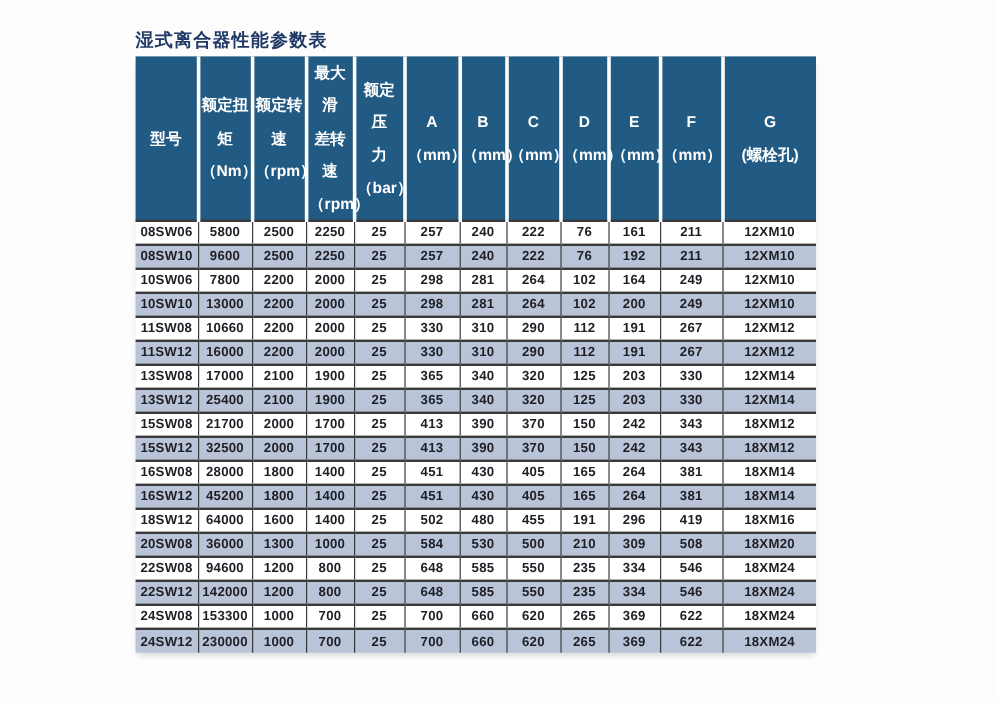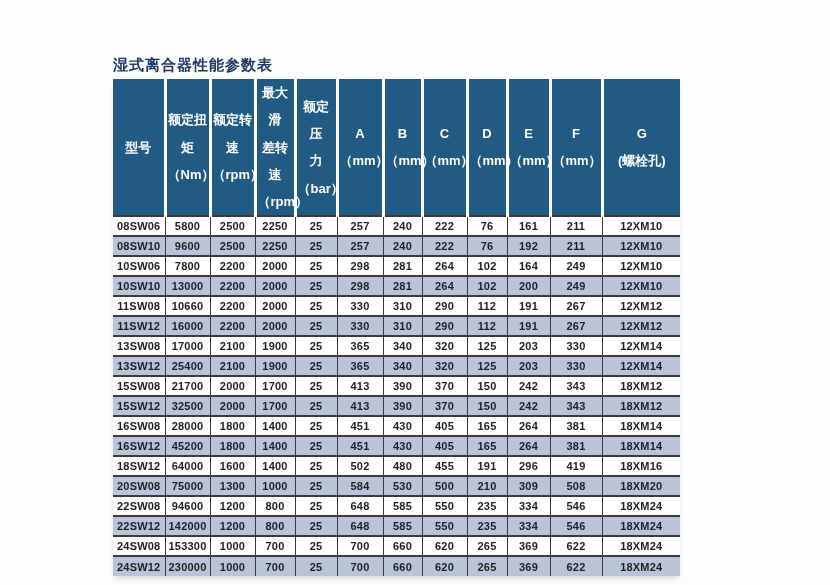--- a/index.html
+++ b/index.html
@@ -11,21 +11,21 @@
   }
   *{box-sizing:border-box;margin:0;padding:0;}
   html,body{width:830px;height:585px;}
   body{
     background:#fdfdfd;
     font-family:"Liberation Sans","DejaVu Sans",sans-serif;
     overflow:hidden;
   }
   .page{
     position:relative;
-    width:830px;height:431px;margin-top:32px;
+    width:830px;height:431px;
   }
   .title{
     position:absolute;
     left:113px;top:24px;
     font-size:15px;
     font-weight:bold;
     color:var(--title);
     letter-spacing:1px;
   }
   table.params{
@@ -298,21 +298,21 @@
           <td>502</td>
           <td>480</td>
           <td>455</td>
           <td>191</td>
           <td>296</td>
           <td>419</td>
           <td>18XM16</td>
         </tr>
         <tr>
           <td>20SW08</td>
-          <td>75000</td>
+          <td>36000</td>
           <td>1300</td>
           <td>1000</td>
           <td>25</td>
           <td>584</td>
           <td>530</td>
           <td>500</td>
           <td>210</td>
           <td>309</td>
           <td>508</td>
           <td>18XM20</td>

